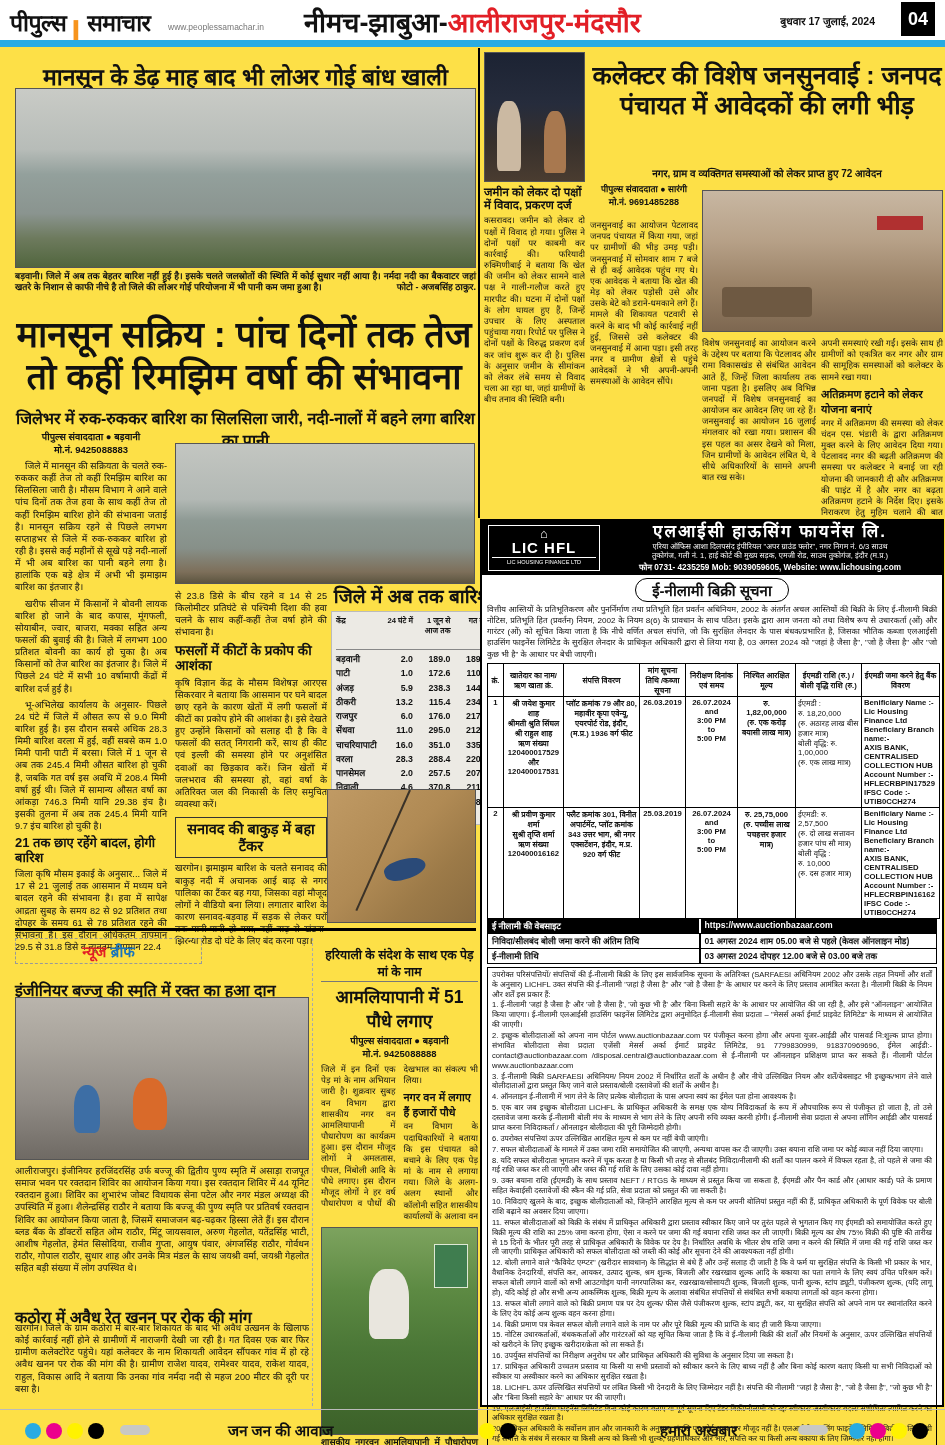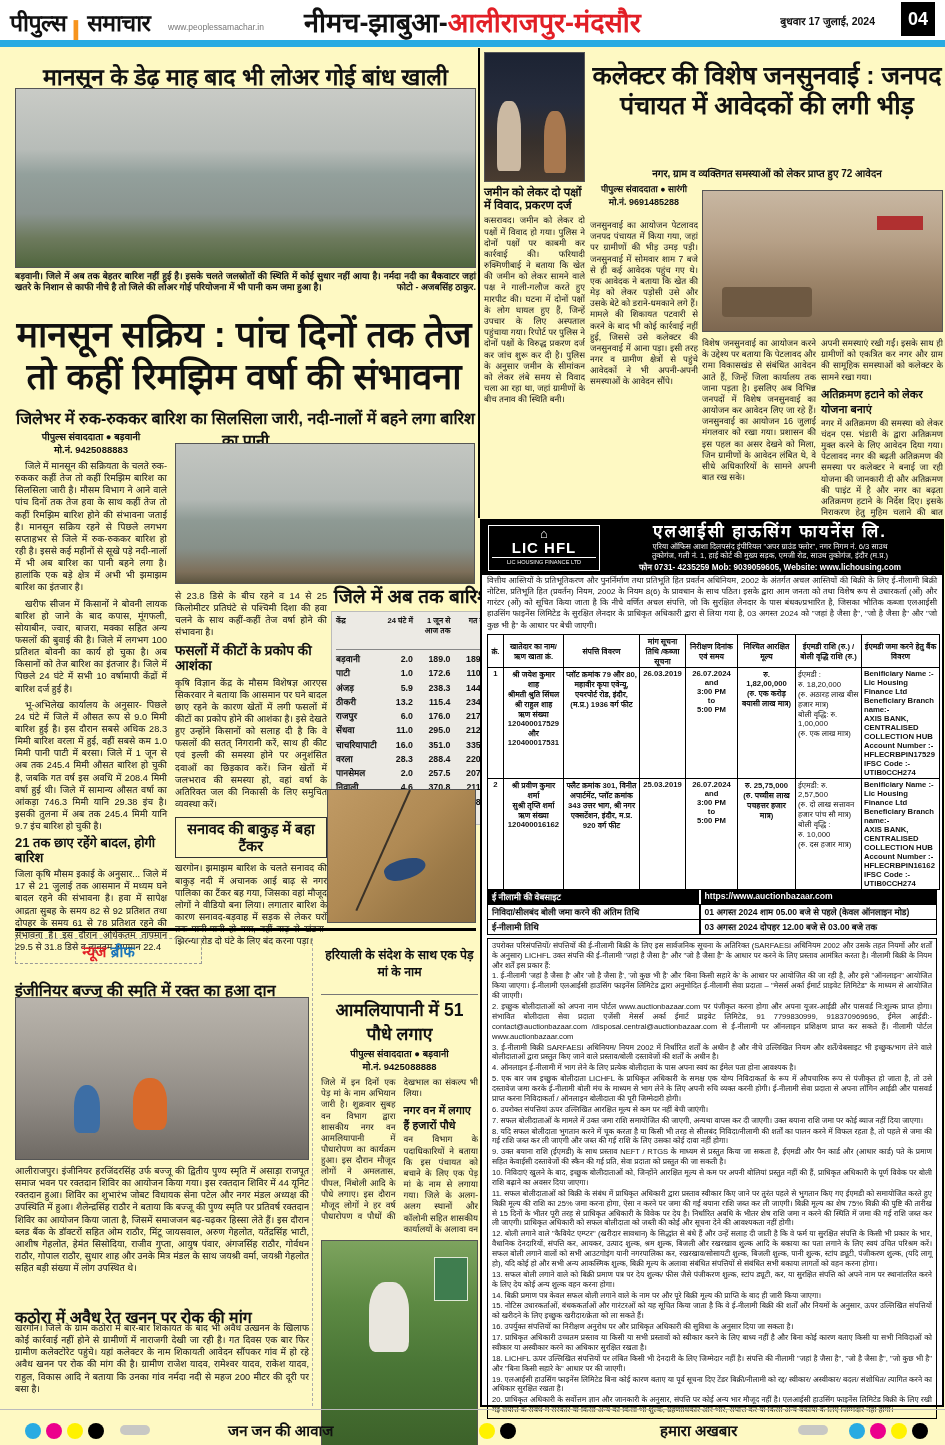--- a/index.html
+++ b/index.html
@@ -1,17 +1,17 @@
 <!DOCTYPE html>
 <html lang="hi"><head>
 <meta charset="utf-8">
 <style>
   * { margin:0; padding:0; box-sizing:border-box; }
   body { background:#888; font-family:"Liberation Sans", sans-serif; }
-  #page { position:relative; width:945px; height:1445px; background:#fef9c3; margin:0 auto; overflow:hidden; color:#111; }
+  #page { position:relative; width:945px; height:1445px; background:#fde047; margin:0 auto; overflow:hidden; color:#111; }
   .abs { position:absolute; }
   .p { font-size:9.2px; line-height:1.32; text-align:justify; }
   .p8 { font-size:8.6px; line-height:1.3; text-align:justify; }
   .bold { font-weight:bold;margin-top:10px; }
   .center { text-align:center; }
   .pre { white-space:pre-line; }
   
   #masthead { top:0; left:0; width:945px; height:40px; background:#fff; }
   #logo { position:absolute; left:10px; top:6px; font-size:23px; font-weight:bold; letter-spacing:-.5px; }
   #logo .dot { color:#f7941d; }
@@ -220,21 +220,21 @@
     <div style="position:absolute;bottom:18%;left:40%;width:34px;height:52px;background:#d96a2a;border-radius:45% 45% 20% 20%;"></div>
     <div style="position:absolute;bottom:16%;left:20%;width:26px;height:48px;background:#3d6ea5;border-radius:45% 45% 20% 20%;"></div>
   </div>
   <div class="abs p" style="top:1165px;left:15px;width:294px;height:128px;overflow:hidden;">आलीराजपुर। इंजीनियर हरजिंदरसिंह उर्फ बज्जू की द्वितीय पुण्य स्मृति में असाड़ा राजपूत समाज भवन पर रक्तदान शिविर का आयोजन किया गया। इस रक्तदान शिविर में 44 यूनिट रक्तदान हुआ। शिविर का शुभारंभ जोबट विधायक सेना पटेल और नगर मंडल अध्यक्ष की उपस्थिति में हुआ। शैलेन्द्रसिंह राठौर ने बताया कि बज्जू की पुण्य स्मृति पर प्रतिवर्ष रक्तदान शिविर का आयोजन किया जाता है, जिसमें समाजजन बढ़-चढ़कर हिस्सा लेते हैं। इस दौरान ब्लड बैंक के डॉक्टरों सहित ओम राठौर, मिंटू जायसवाल, अरुण गेहलोत, यतेंद्रसिंह भाटी, आशीष गेहलोत, हेमंत सिसोदिया, राजीव गुप्ता, आयुष पंवार, अंगजसिंह राठौर, गोर्वधन राठौर, गोपाल राठौर, सुधार शाह और उनके मित्र मंडल के साथ जयश्री वर्मा, जयश्री गेहलोत सहित बड़ी संख्या में लोग उपस्थित थे।</div>
   <div class="abs bold" style="top:1296px;left:15px;width:294px;font-size:16px;">कठोरा में अवैध रेत खनन पर रोक की मांग</div>
   <div class="abs p" style="top:1322px;left:15px;width:294px;height:84px;overflow:hidden;">खरगोन। जिले के ग्राम कठोरा में बार-बार शिकायत के बाद भी अवैध उत्खनन के खिलाफ कोई कार्रवाई नहीं होने से ग्रामीणों में नाराजगी देखी जा रही है। गत दिवस एक बार फिर ग्रामीण कलेक्टोरेट पहुंचे। यहां कलेक्टर के नाम शिकायती आवेदन सौंपकर गांव में हो रहे अवैध खनन पर रोक की मांग की है। ग्रामीण राजेश यादव, रामेश्वर यादव, राकेश यादव, राहुल, विकास आदि ने बताया कि उनका गांव नर्मदा नदी से महज 200 मीटर की दूरी पर बसा है।</div>
 
   <div class="abs dash-v" style="top:938px;left:312px;height:468px;"></div>
 
   <div class="abs" style="top:936px;left:321px;width:157px;">
-    <div class="bold center" style="font-size:12.3px;border-bottom:1px solid #777;padding-bottom:14px;">हरियाली के संदेश के साथ एक पेड़ मां के नाम</div>
+    <div class="bold center" style="font-size:12.3px;border-bottom:1px solid #777;padding-bottom:1px;">हरियाली के संदेश के साथ एक पेड़ मां के नाम</div>
     <div class="bold center" style="font-size:17.5px;margin:2px 0;">आमलियापानी में 51 पौधे लगाए</div>
     <div class="byline">पीपुल्स संवाददाता ● बड़वानी</div>
     <div class="phline">मो.नं. 9425088888</div>
     <div style="columns:2;column-gap:8px;height:160px;overflow:hidden;">
       <div class="p8">जिले में इन दिनों एक पेड़ मां के नाम अभियान जारी है। शुक्रवार सुबह वन विभाग द्वारा शासकीय नगर वन आमलियापानी में पौधारोपण का कार्यक्रम हुआ। इस दौरान मौजूद लोगों ने अमलतास, पीपल, निंबोली आदि के पौधे लगाए। इस दौरान मौजूद लोगों ने हर वर्ष पौधारोपण व पौधों की देखभाल का संकल्प भी लिया।</div>
       <div class="bold" style="font-size:11px;margin:3px 0 2px;">नगर वन में लगाए हैं हजारों पौधे</div>
       <div class="p8">वन विभाग के पदाधिकारियों ने बताया कि इस पंचायत को बचाने के लिए एक पेड़ मां के नाम से लगाया गया। जिले के अलग-अलग स्थानों और कॉलोनी सहित शासकीय कार्यालयों के अलावा वन विभाग द्वारा हजारों पेड़ लगाए गए। वन विभाग ने समीप आमलियापानी में नगर वन नाम से संचालित किया जा रहा है, जिसमें रेंजर व कर्मचारियों सहित पर्यावरण प्रेमी मौजूद रहे।</div>
     </div>
     <div class="photo" style="width:157px;height:208px;margin-top:3px;background:linear-gradient(180deg,#7da35e 0%,#5d8a43 30%,#4a7636 60%,#3c6129 100%);position:relative;">
       <div style="position:absolute;top:20%;left:30%;width:40px;height:70px;background:#e9e6de;border-radius:40% 40% 15% 15%;"></div>
@@ -281,20 +281,21 @@
         <div class="house">⌂</div>
         <div class="big">LIC HFL</div>
         <div class="small">LIC HOUSING FINANCE LTD</div>
       </div>
       <div id="lic-head-txt">
         <div id="lic-company">एलआईसी हाऊसिंग फायनेंस लि.</div>
         <div id="lic-addr"><span>एरिया ऑफिस आशा दिलपसंद इंपीरियल "अपर ग्राउंड फ्लोर", नगर निगम नं. 6/3 साउथ</span><br><span>तुकोगंज, गली नं. 1, हाई कोर्ट की मुख्य सड़क, एमजी रोड, साउथ तुकोगंज, इंदौर (म.प्र.)</span></div>
         <div id="lic-phone">फोन  0731- 4235259 Mob:  9039059605,  Website: www.lichousing.com</div>
       </div>
     </div>
+    <div id="lic-banner-wrap"><span id="lic-banner">ई-नीलामी बिक्री सूचना</span></div>
     <div id="lic-intro">वित्तीय आस्तियों के प्रतिभूतिकरण और पुनर्निर्माण तथा प्रतिभूति हित प्रवर्तन अधिनियम, 2002 के अंतर्गत अचल आस्तियों की बिक्री के लिए ई-नीलामी बिक्री नोटिस, प्रतिभूति हित (प्रवर्तन) नियम, 2002 के नियम 8(6) के प्रावधान के साथ पठित। इसके द्वारा आम जनता को तथा विशेष रूप से उधारकर्ता (ओं) और गारंटर (ओं) को सूचित किया जाता है कि नीचे वर्णित अचल संपत्ति, जो कि सुरक्षित लेनदार के पास बंधक/प्रभारित है, जिसका भौतिक कब्जा एलआईसी हाउसिंग फाइनेंस लिमिटेड के सुरक्षित लेनदार के प्राधिकृत अधिकारी द्वारा से लिया गया है, 03 अगस्त 2024 को "जहां है जैसा है", "जो है जैसा है" और "जो कुछ भी है" के आधार पर बेची जाएगी।</div>
 
     <table class="auction">
       <thead>
         <tr>
           <th style="width:16px">क्रं.</th>
           <th style="width:60px">खातेदार का नाम/ ऋण खाता क्रं.</th>
           <th style="width:76px">संपत्ति विवरण</th>
           <th style="width:46px">मांग सूचना तिथि /कब्जा सूचना</th>
           <th style="width:52px">निरीक्षण दिनांक एवं समय</th>

